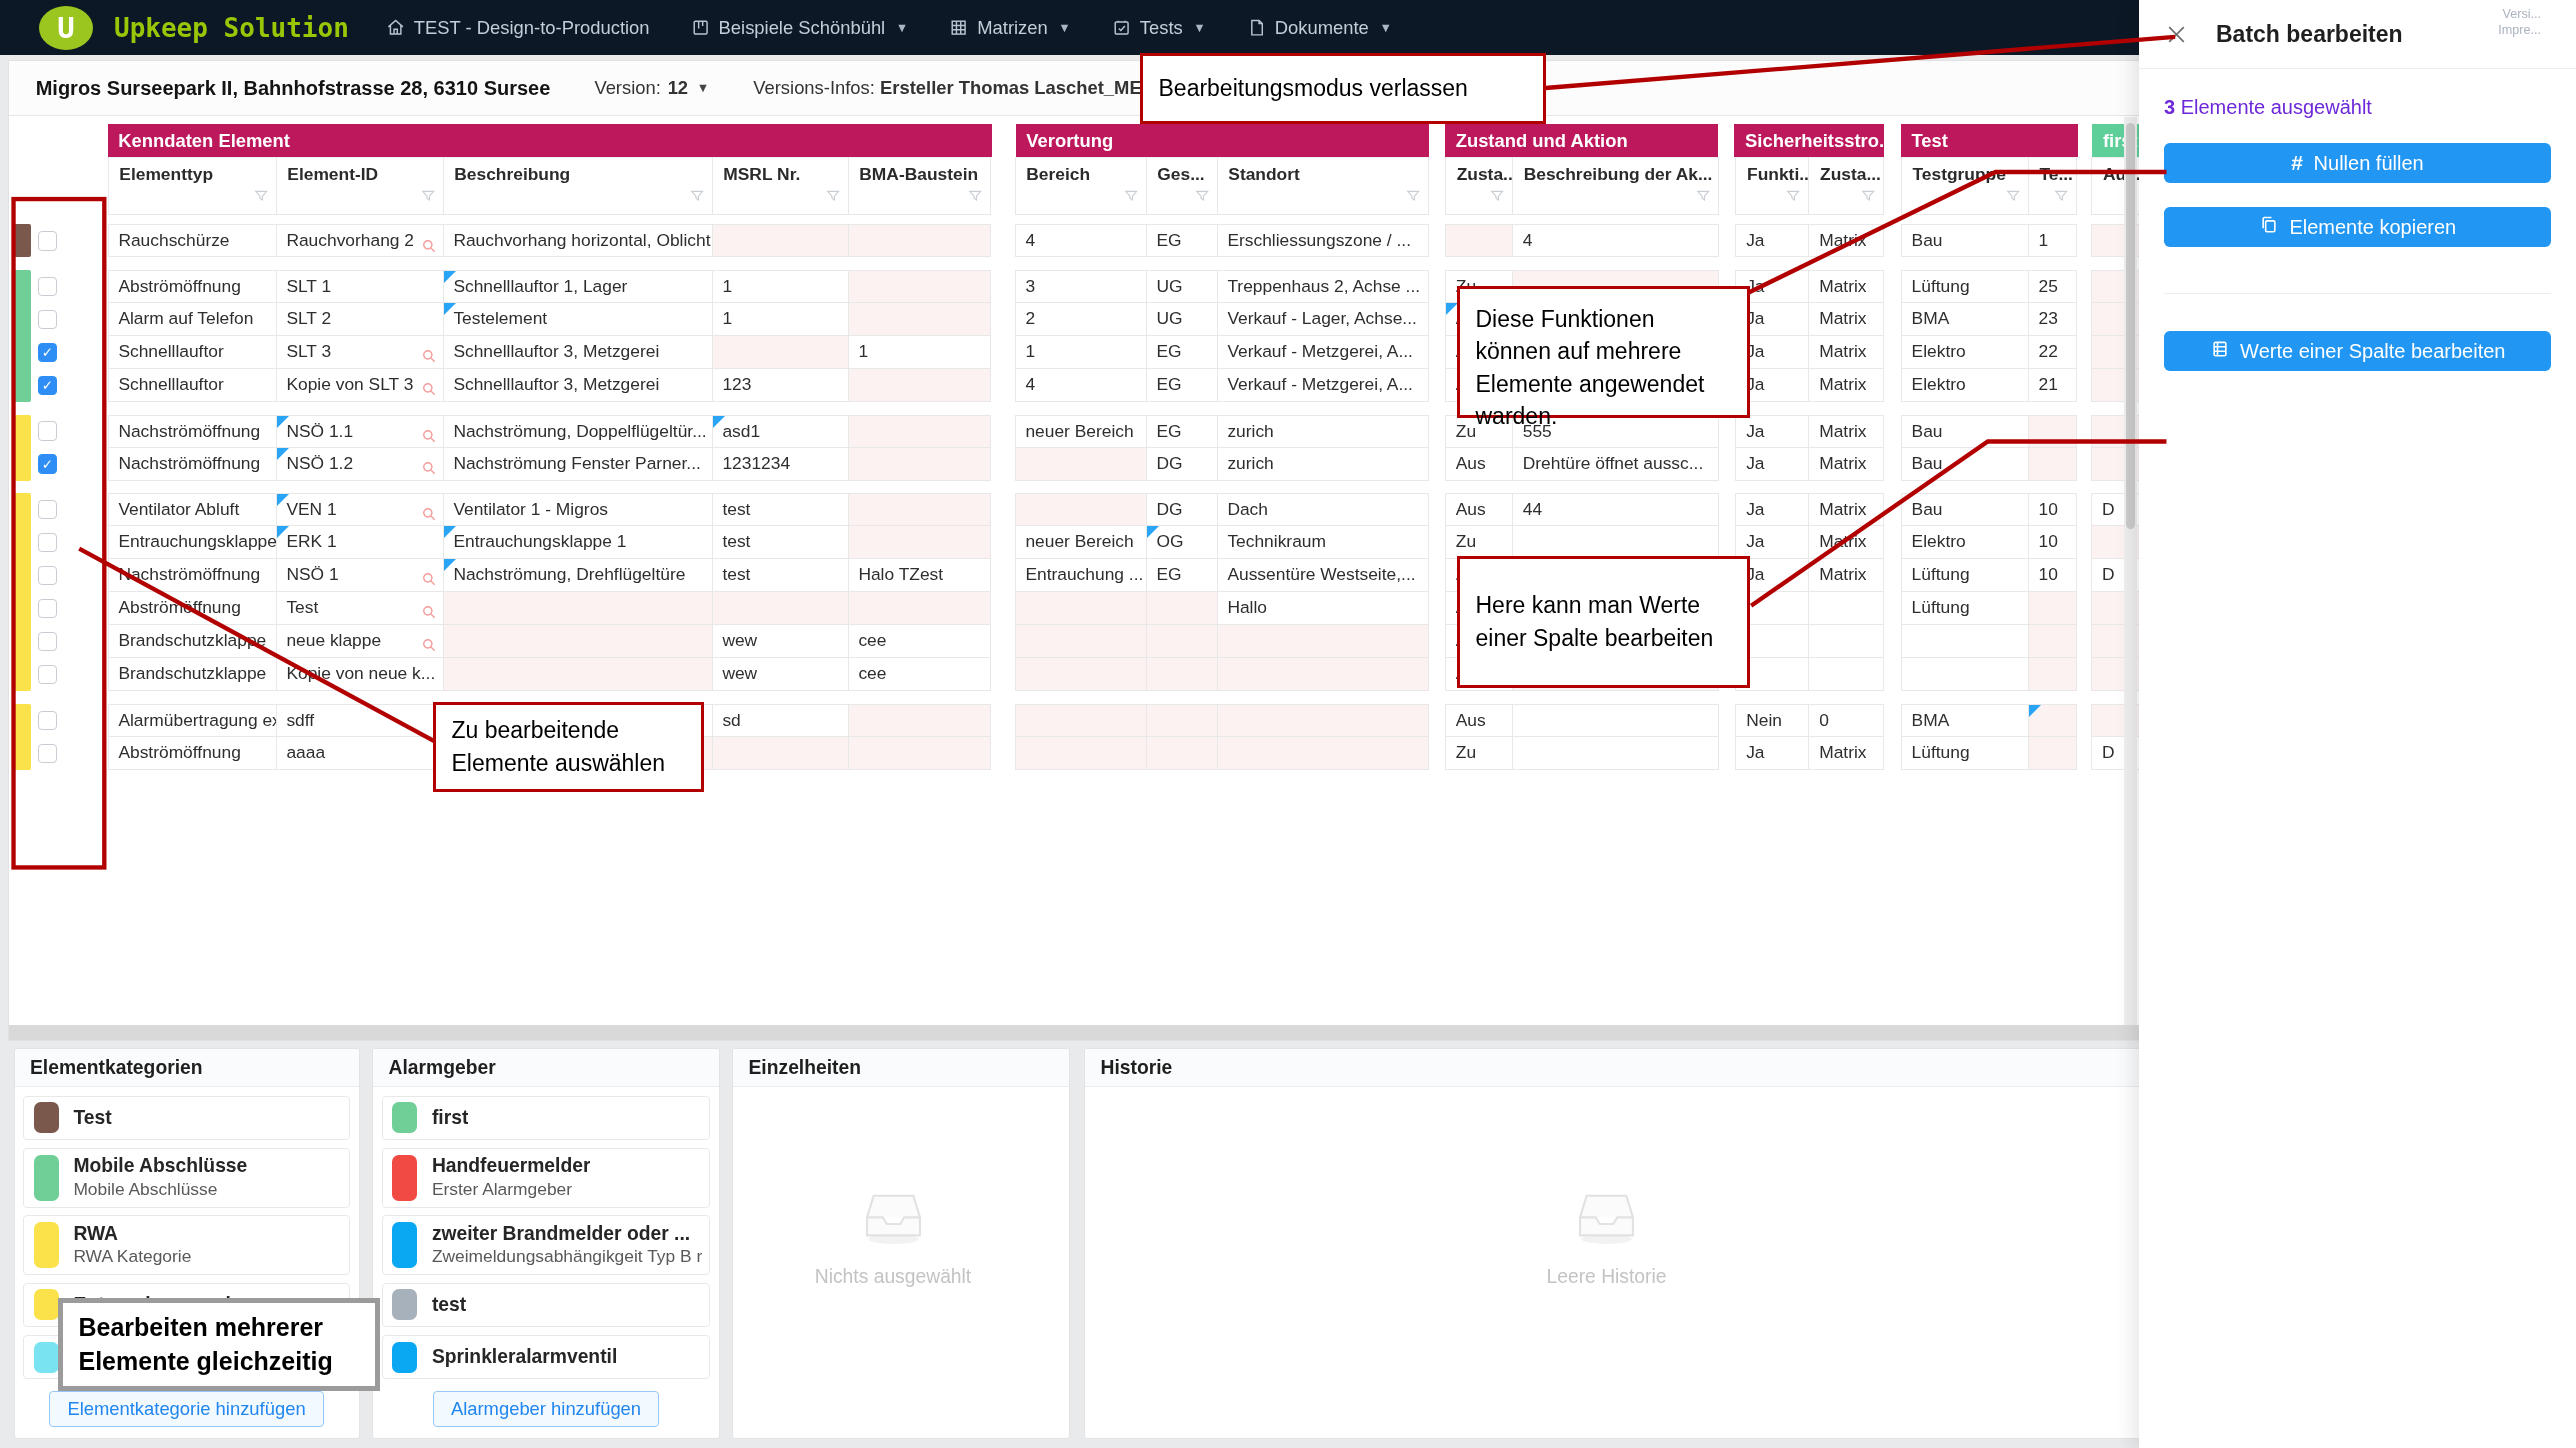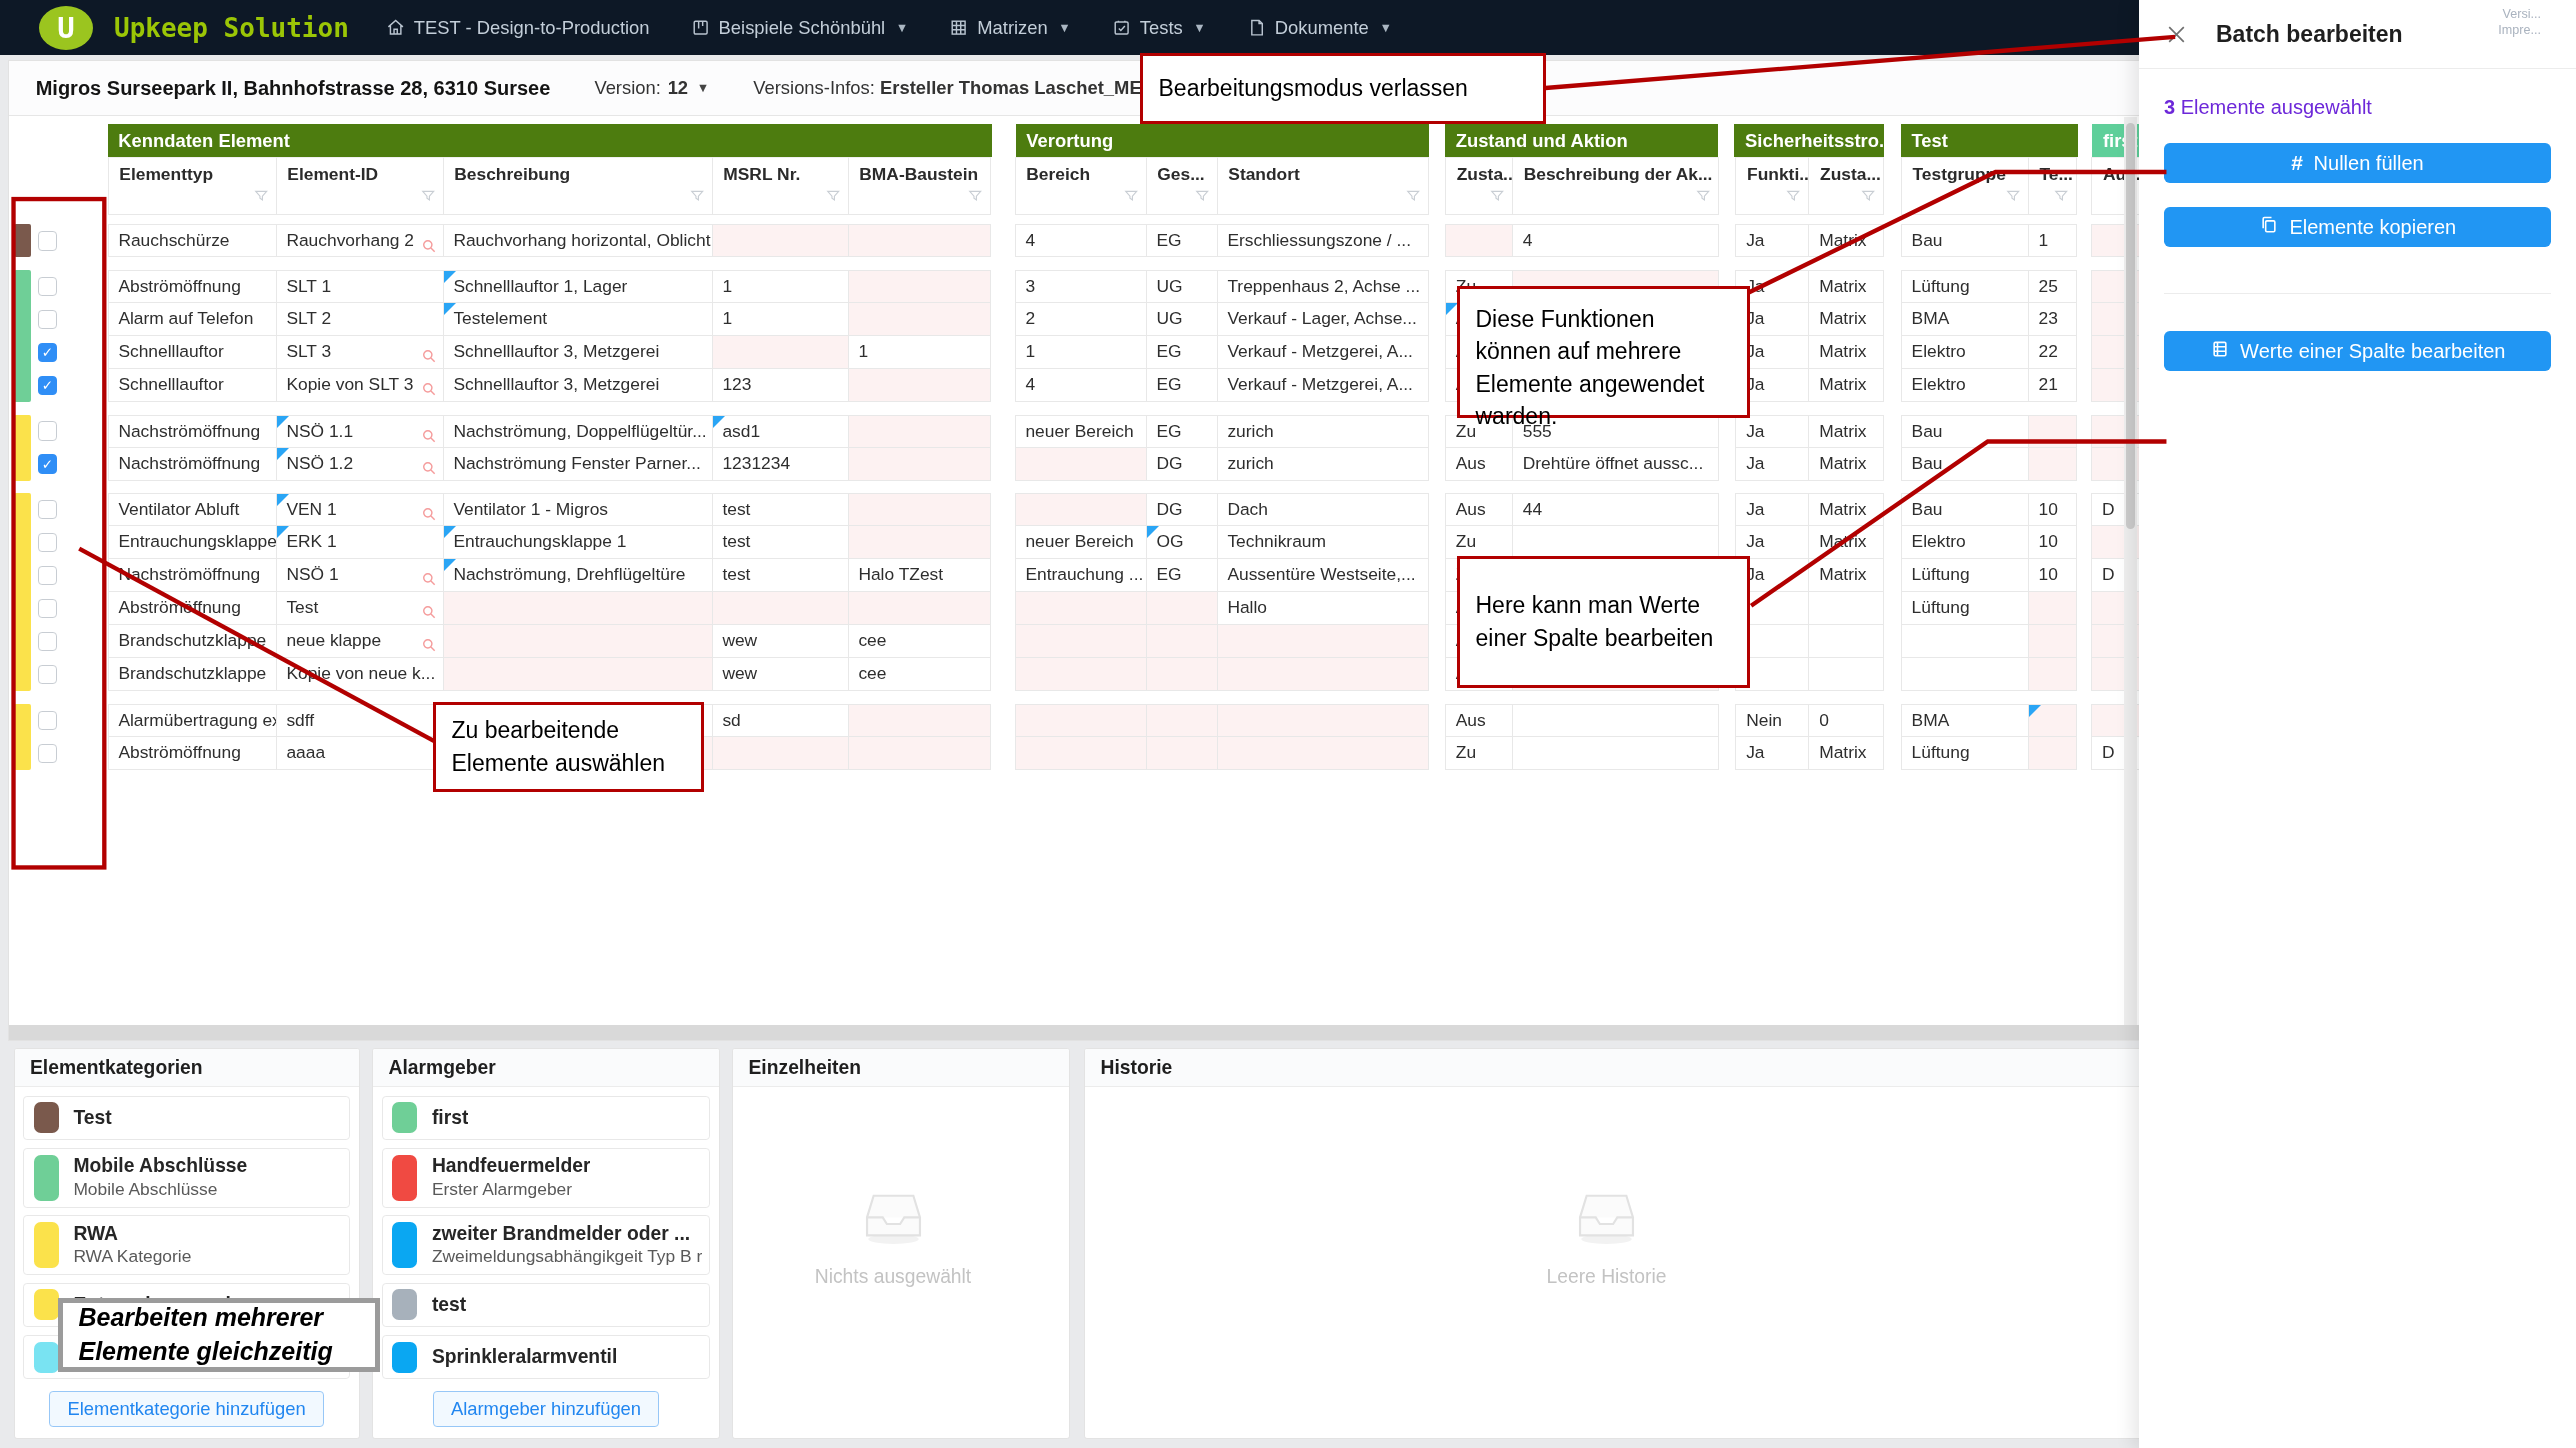--- a/index.html
+++ b/index.html
@@ -21,21 +21,21 @@
   .title-bar{height:54px;background:#fcfcfd;border-bottom:1px solid #e6e6e6;display:flex;align-items:center;padding:0 27px;}
   .doc-title{font-weight:bold;font-size:20px;color:#141414;white-space:nowrap;}
   .version-wrap{margin-left:44px;font-size:18.4px;color:#333;display:flex;align-items:center;gap:6.8px;white-space:nowrap;cursor:pointer;}
   .version-wrap b{font-weight:bold;}
   .vinfo-wrap{margin-left:44px;font-size:18.4px;color:#333;white-space:nowrap;}
   .vinfo-wrap b{font-weight:bold;}
 
   
   .table-zone{position:relative;padding-top:7.7px;}
   .thead-groups{display:flex;margin-left:99px;height:33px;}
-  .tg{background:#4d7c0f;color:#fff;font-weight:bold;font-size:18.4px;line-height:33px;padding-left:10.6px;box-sizing:border-box;
+  .tg{background:#be185d;color:#fff;font-weight:bold;font-size:18.4px;line-height:33px;padding-left:10.6px;box-sizing:border-box;
       white-space:nowrap;overflow:hidden;flex:0 0 auto;}
   .tg.green{background:#5fcf9a;}
   .gap{flex:0 0 auto;}
   .thead-cols{display:flex;margin-left:99px;height:58px;}
   .th{position:relative;box-sizing:border-box;border-right:1px solid #e8e8e8;border-bottom:1px solid #e8e8e8;border-top:1px solid #f0f0f0;
       background:#fff;font-size:17.4px;font-weight:bold;color:#2b2b2b;padding:6.8px 0 0 10.6px;white-space:nowrap;overflow:hidden;flex:0 0 auto;}
   .th.first{border-left:1px solid #e8e8e8;}
   .th .funnel{position:absolute;right:6.8px;bottom:4.8px;cursor:pointer;}
   .tbody{margin-top:9.7px;}
   .rgroup{position:relative;margin-bottom:12.6px;}
@@ -820,18 +820,18 @@
   </div>
   <div class="anno-box" style="left:1457px;top:286px;width:293px;height:132px;align-items:flex-start;padding-top:13.5px;">
     <span>Diese Funktionen können auf mehrere Elemente angewendet warden.</span>
   </div>
   <div class="anno-box" style="left:433px;top:702px;width:271px;height:90px;">
     <span>Zu bearbeitende Elemente auswählen</span>
   </div>
   <div class="anno-box" style="left:1457px;top:556px;width:293px;height:132px;">
     <span>Here kann man Werte einer Spalte bearbeiten</span>
   </div>
-  <div class="anno-box graybrd" style="left:58px;top:1298px;width:322px;height:74px;font-style:italic;">
+  <div class="anno-box graybrd" style="left:58px;top:1298px;width:322px;height:93px;">
     <span>Bearbeiten mehrerer Elemente gleichzeitig</span>
   </div>
 
 </div>
 
 
 </body></html>

